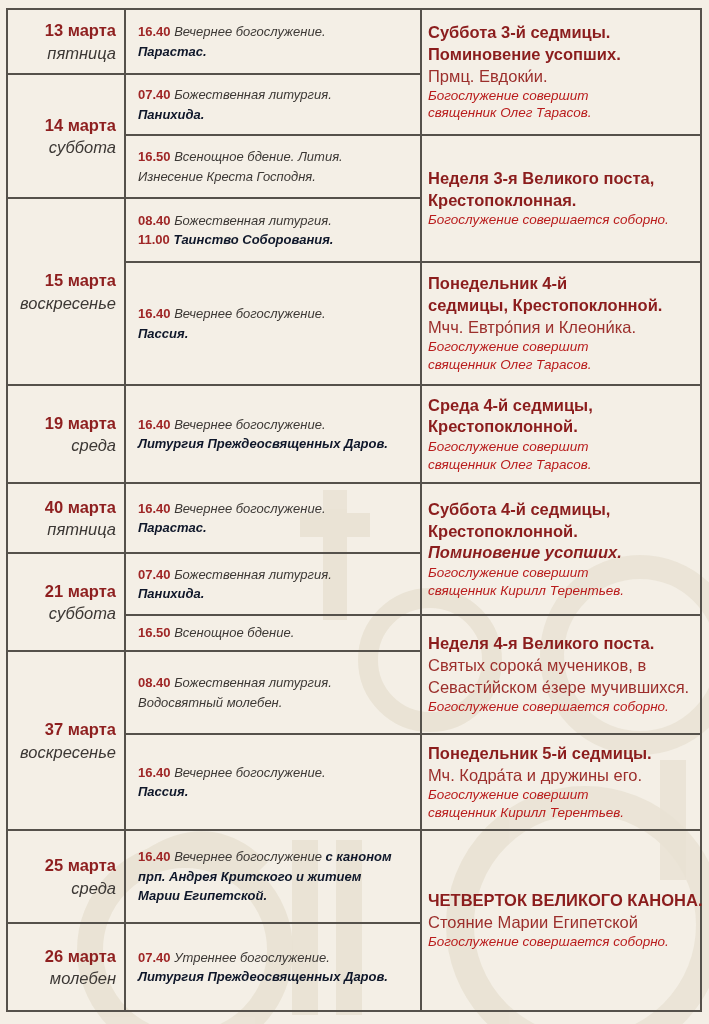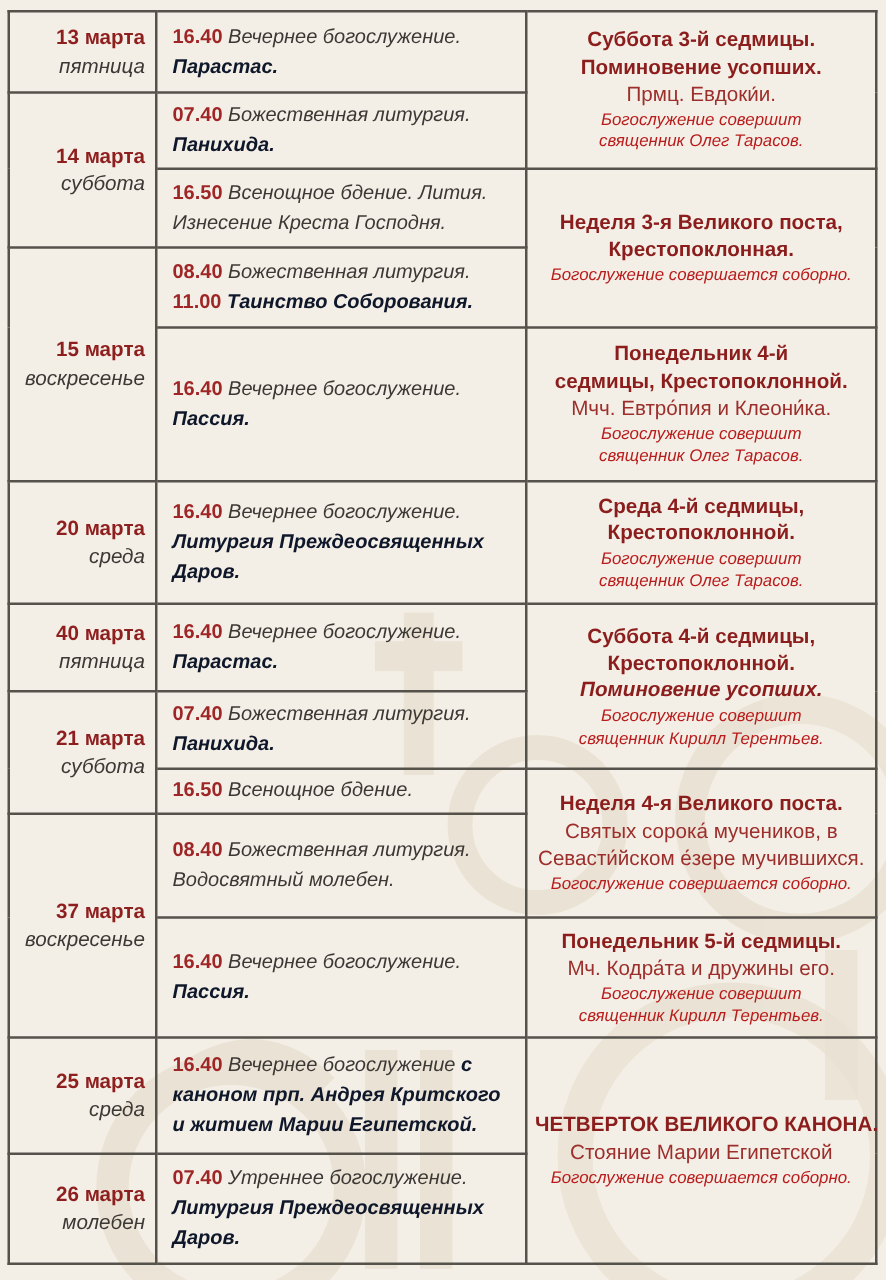--- a/index.html
+++ b/index.html
@@ -28,28 +28,28 @@
   
   .r1{height:65px}.r2{height:61px}.r3{height:63px}.r4{height:64px}
   .r5{height:123px}.r6{height:98px}.r7{height:70px}.r8{height:62px}
   .r9{height:36px}.r10{height:83px}.r11{height:96px}.r12{height:93px}.r13{height:88px}
 
   td.date-cell{ text-align:right; line-height:1.35; }
   .date-num{ display:block; font-weight:bold; font-size:16.5px; color:#8e1f1f; }
   .date-day{ display:block; font-style:italic; font-size:16.5px; color:#3c3835; }
 
   td.service-cell{
-    font-size:16px; font-style:italic; color:#3c3835;
+    font-size:13px; font-style:italic; color:#3c3835;
     line-height:1.5; padding-left:12px; padding-right:16px;
   }
   .seg-time{ font-style:normal; font-weight:bold; color:#9f2626; }
   .seg-n{}
   .seg-b{ font-weight:bold; color:#0f172a; }
 
-  td.description-cell{ text-align:center; padding:4px 6px; }
+  td.description-cell{ text-align:left; padding:4px 6px; }
   .line-title{ font-weight:bold; font-size:16.5px; color:#8b1d1d; line-height:1.32; white-space:nowrap; }
   .line-title_italic{ font-weight:bold; font-style:italic; font-size:16.5px; color:#8b1d1d; line-height:1.32; white-space:nowrap; }
   .line-plain{ font-size:16.5px; color:#9c2f2c; line-height:1.3; }
   .line-note{ font-size:13.5px; font-style:italic; color:#b91c1c; line-height:1.3; white-space:nowrap; }
 </style>
 </head>
 <body>
 
 <div class="page">
 
@@ -123,21 +123,21 @@
             <div class="line-title">Понедельник 4-й</div>
             <div class="line-title">седмицы, Крестопоклонной.</div>
             <div class="line-plain">Мчч. Евтро́пия и Клеони́ка.</div>
             <div class="line-note">Богослужение совершит</div>
             <div class="line-note">священник Олег Тарасов.</div>
           </td>
     </tr>
 
     <tr class="r6">
       <td class="date-cell">
-        <span class="date-num">20 марта</span>
+        <span class="date-num">19 марта</span>
         <span class="date-day">среда</span>
       </td>
       <td class="service-cell"><span class="seg-time">16.40 </span><span class="seg-n">Вечернее богослужение.</span><br><span class="seg-b">Литургия Преждеосвященных Даров.</span></td>
       <td class="description-cell">
             <div class="line-title">Среда 4-й седмицы,</div>
             <div class="line-title">Крестопоклонной.</div>
             <div class="line-note">Богослужение совершит</div>
             <div class="line-note">священник Олег Тарасов.</div>
           </td>
     </tr>

